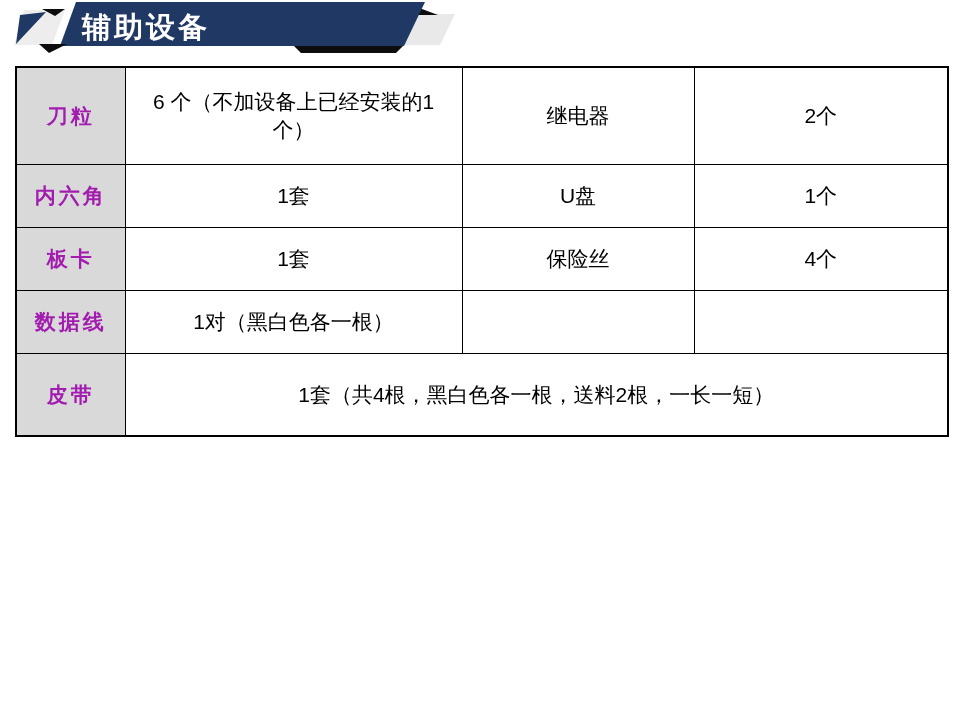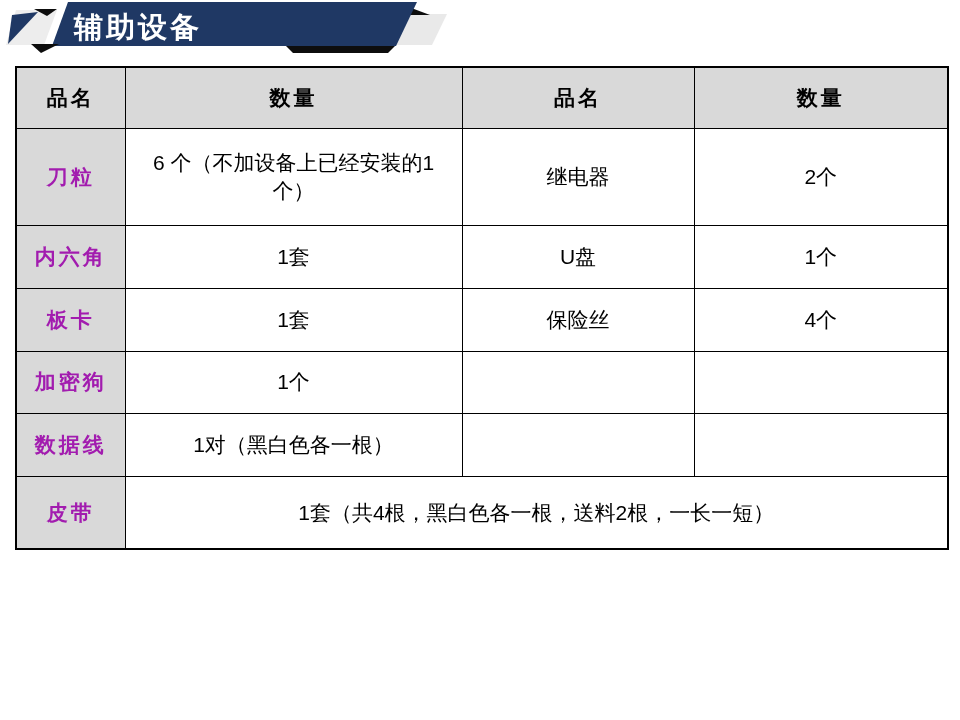--- a/index.html
+++ b/index.html
@@ -13,21 +13,21 @@
   }
   .slide {
     position: relative;
     width: 960px;
     height: 720px;
     background: #ffffff;
   }
   
   .banner-wrap {
     position: absolute;
-    left: 0;
+    left: 8px;
     top: 0;
     width: 460px;
     height: 58px;
   }
   .banner-title {
     position: absolute;
     left: 74px;
     top: 8px;
     width: 320px;
     color: #ffffff;
@@ -75,21 +75,21 @@
     color: #000;
   }
   tr.h-head { height: 61px; }
   tr.h-r1 { height: 97px; }
   tr.h-r2 { height: 86px; }
   tr.h-r3 { height: 63px; }
   tr.h-r4 { height: 63px; margin-top: 45px; }
   tr.h-r5 { height: 62px; }
   tr.h-r6 { height: 63px; }
   tr.h-r7 { height: 63px; }
-  tr.h-r8 { height: 73px; padding-left: 12px; }
+  tr.h-r8 { height: 83px; padding-left: 12px; }
 </style>
 </head>
 <body>
 
 <div class="slide">
 
   <div class="banner-wrap">
     <svg width="460" height="58" viewBox="0 0 460 58">
 
       <polygon points="340,14 447,14 432,45 340,45" fill="#e9e9e9"></polygon>
@@ -112,50 +112,38 @@
   </div>
 
   <table class="equip">
     <colgroup>
       <col style="width:109px">
       <col style="width:337px">
       <col style="width:232px">
       <col style="width:254px">
     </colgroup>
     <tbody>
-      <tr class="h-head">
-        <th>品名</th>
-        <th>数量</th>
-        <th>品名</th>
-        <th>数量</th>
-      </tr>
       <tr class="h-r1">
         <td class="name-col">刀粒</td>
         <td class="val-col">6 个（不加设备上已经安装的1 个）</td>
         <td class="val-col">继电器</td>
         <td class="val-col">2个</td>
       </tr>
       <tr class="h-r3">
         <td class="name-col">内六角</td>
         <td class="val-col">1套</td>
         <td class="val-col">U盘</td>
         <td class="val-col">1个</td>
       </tr>
       <tr class="h-r4">
         <td class="name-col">板卡</td>
         <td class="val-col">1套</td>
         <td class="val-col">保险丝</td>
         <td class="val-col">4个</td>
       </tr>
-      <tr class="h-r5">
-        <td class="name-col">加密狗</td>
-        <td class="val-col">1个</td>
-        <td class="val-col"></td>
-        <td class="val-col"></td>
-      </tr>
       <tr class="h-r6">
         <td class="name-col">数据线</td>
         <td class="val-col">1对（黑白色各一根）</td>
         <td class="val-col"></td>
         <td class="val-col"></td>
       </tr>
       <tr class="h-r8">
         <td class="name-col">皮带</td>
         <td class="val-col" colspan="3">1套（共4根，黑白色各一根，送料2根，一长一短）</td>
       </tr>

